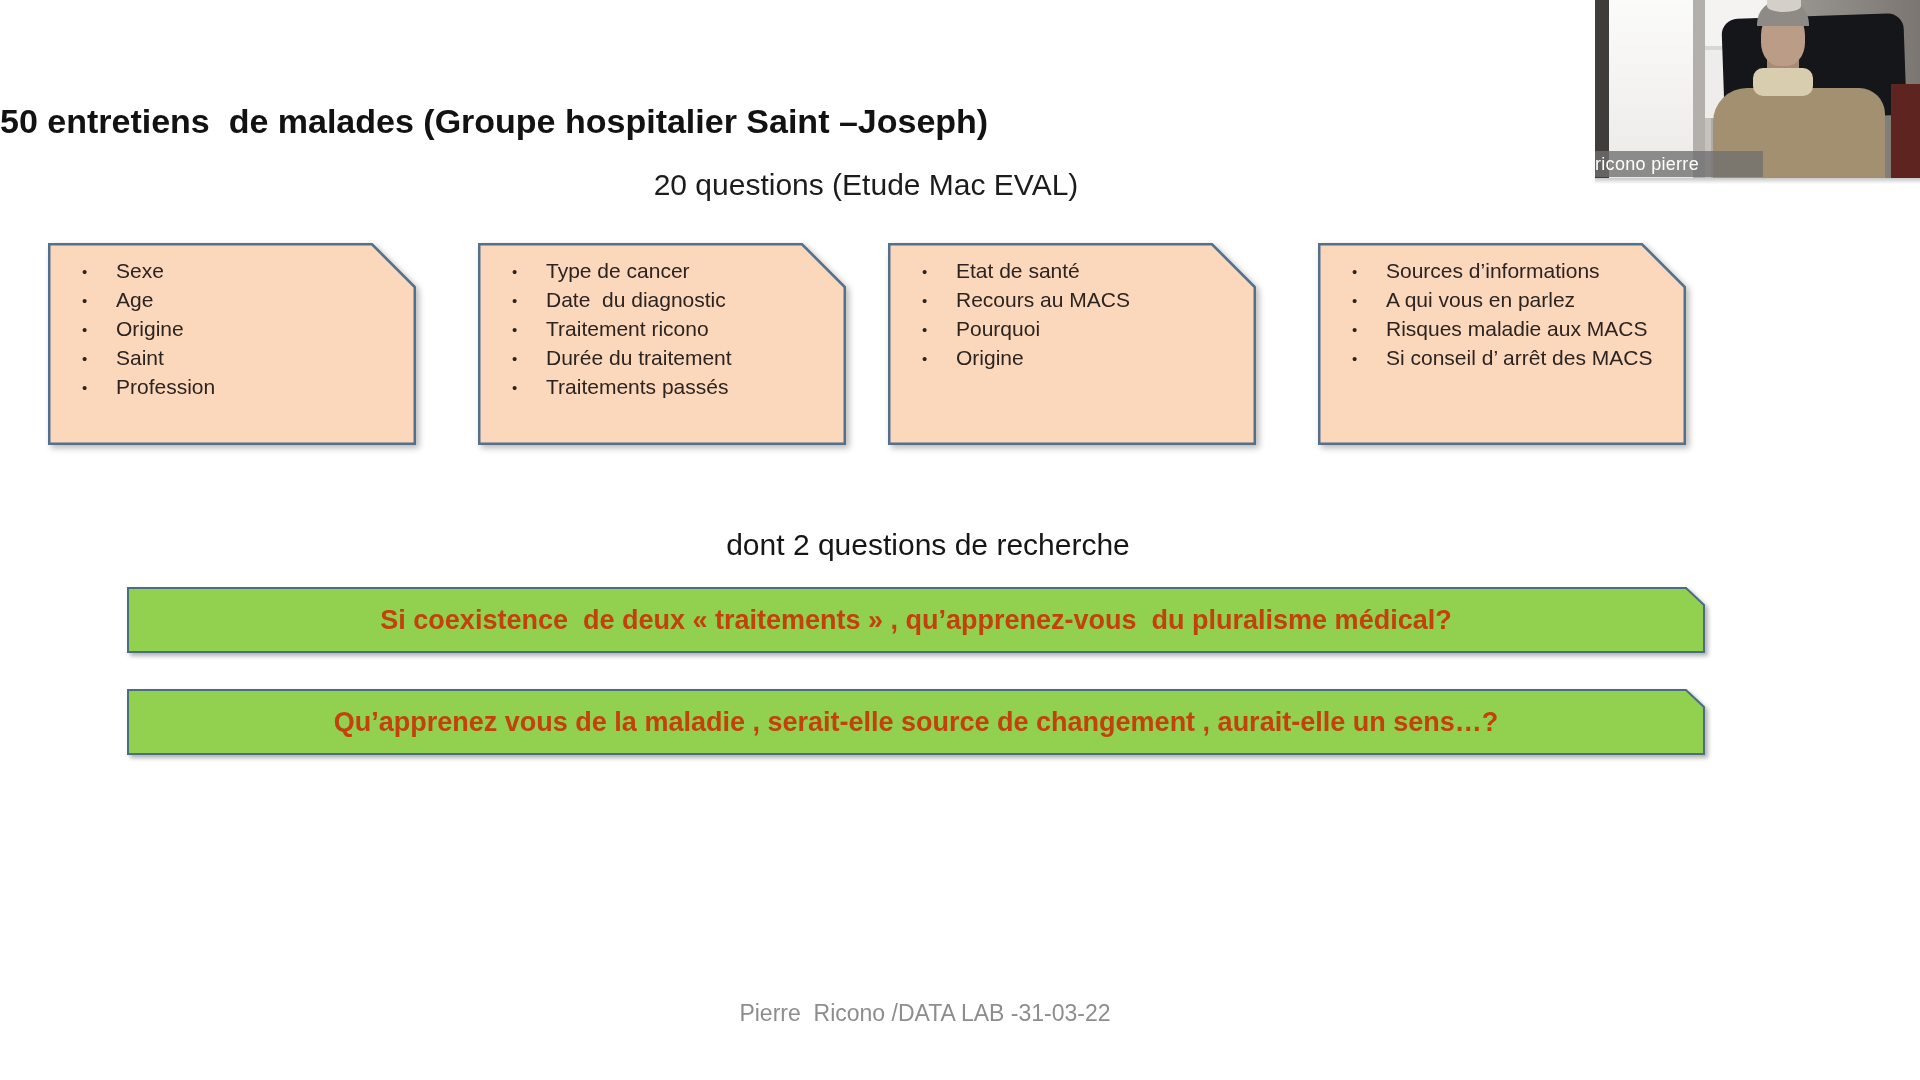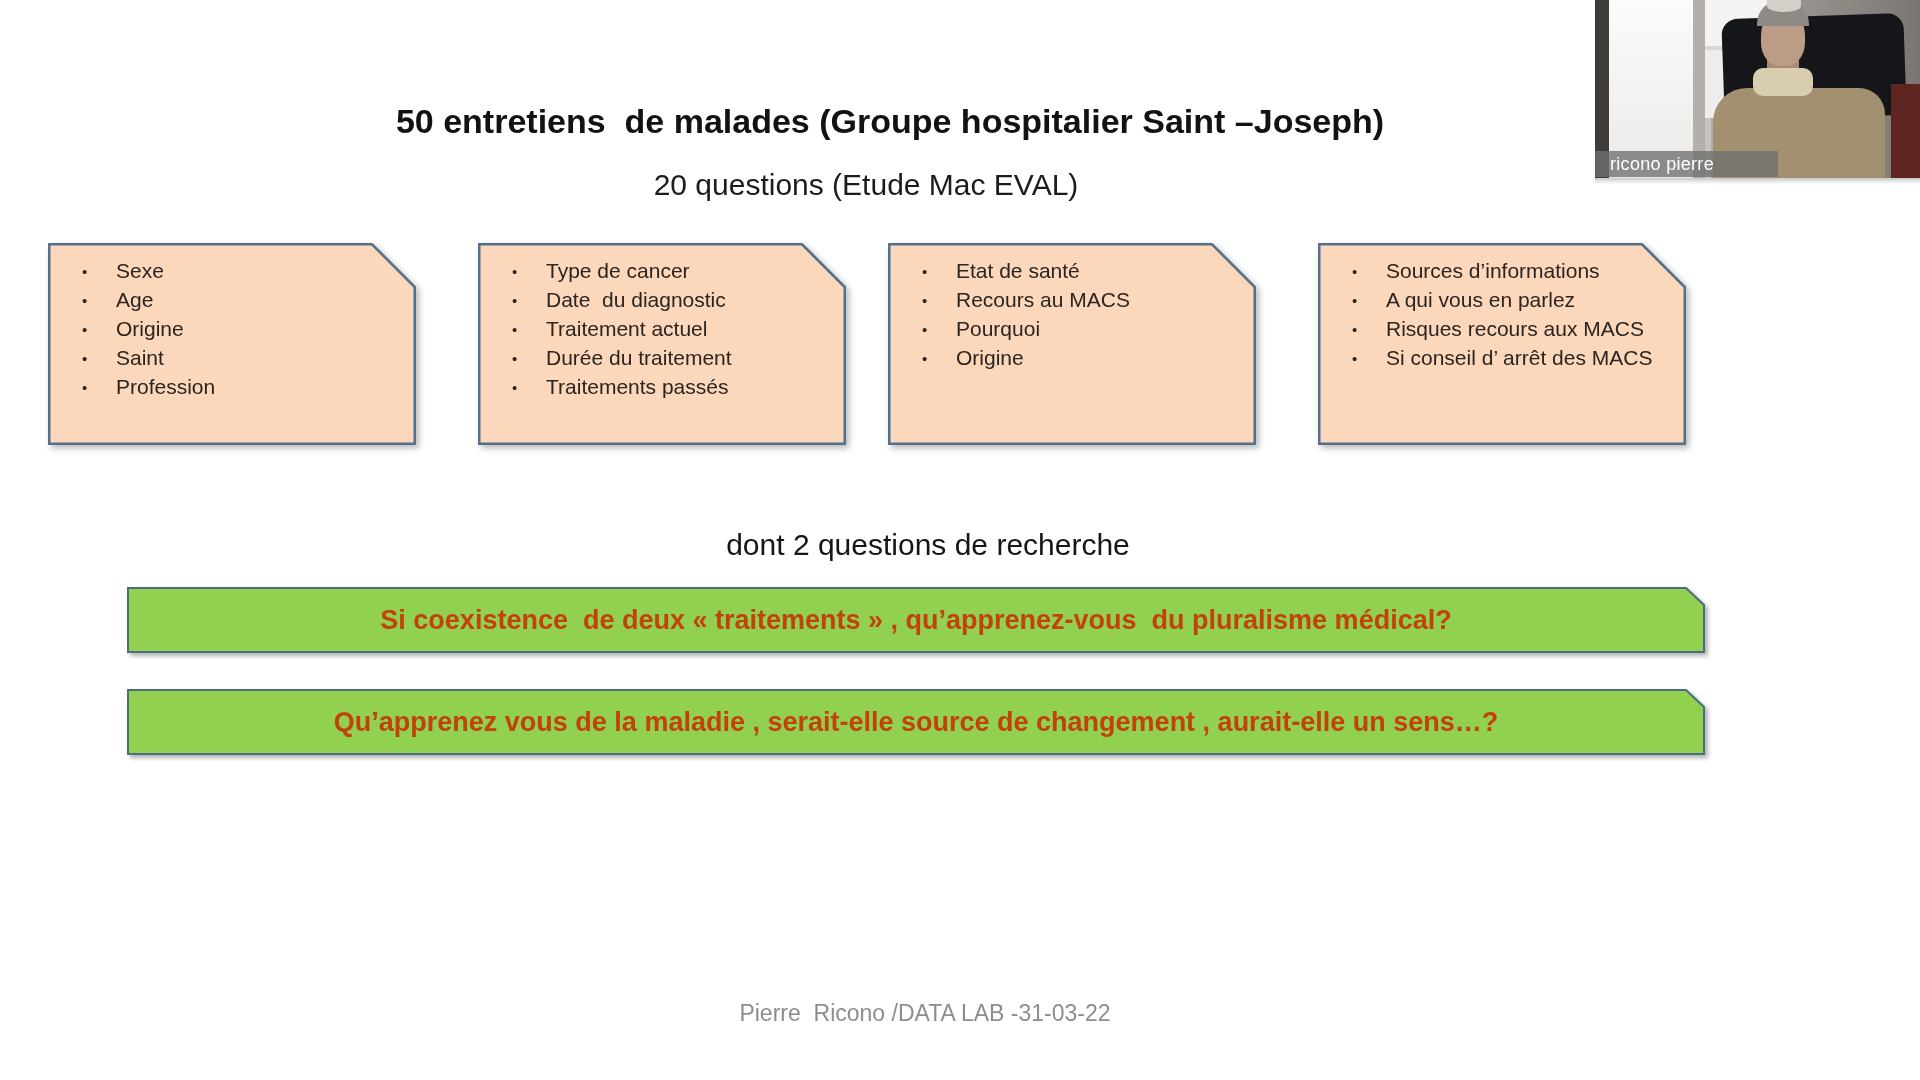--- a/index.html
+++ b/index.html
@@ -1,20 +1,20 @@
 <!DOCTYPE html>
 <html><head>
 <meta charset="utf-8">
 <style>
   html,body{margin:0;padding:0;background:#fff;}
   .stage{position:relative;width:1920px;height:1080px;background:#fff;overflow:hidden;
          font-family:"Liberation Sans",sans-serif;color:#111;}
 
   
-  .title{position:absolute;top:102px;left:0;width:1780px;text-align:center;
+  .title{position:absolute;top:102px;left:0;width:1780px;text-align:left;
          font-size:34px;font-weight:bold;color:#121212;white-space:pre-wrap;}
   .subtitle{position:absolute;top:168px;left:4px;width:1724px;text-align:center;
          font-size:30px;color:#1c1c1c;white-space:pre-wrap;}
   .research-heading{position:absolute;top:528px;left:0;width:1856px;text-align:center;
          font-size:30px;color:#161616;white-space:pre-wrap;}
   .footer{position:absolute;top:1000px;left:0;width:1850px;text-align:center;
          font-size:23px;color:#8d8d8d;white-space:pre-wrap;}
 
   
   .topic-box{position:absolute;top:243px;width:368px;height:202px;}
@@ -61,21 +61,21 @@
   .wc-turtleneck{left:158px;top:68px;width:60px;height:28px;background:#d9cdb0;
           border-radius:10px;}
   .wc-neck{left:172px;top:58px;width:32px;height:18px;background:#a88b77;}
   .wc-face{left:166px;top:10px;width:44px;height:56px;background:#bb9c87;
           border-radius:45% 45% 42% 42%;}
   .wc-hair{left:162px;top:0;width:52px;height:26px;background:#8e8a86;
           border-radius:24px 24px 0 0;}
   .wc-crown{left:172px;top:0;width:34px;height:12px;background:#d4cfc9;
           border-radius:0 0 50% 50%;}
   .wc-name{left:0;bottom:1px;width:168px;height:26px;background:rgba(112,112,112,0.78);
-          color:#fff;font-size:18px;display:flex;align-items:center;padding-left:15px;
+          color:#fff;font-size:18px;display:flex;align-items:center;padding-left:0;
           letter-spacing:0.3px;}
   .webcam-shadow{position:absolute;left:1595px;top:178px;width:325px;height:6px;
           background:linear-gradient(rgba(0,0,0,0.22),rgba(0,0,0,0));}
 </style>
 </head>
 <body>
 
 <div class="stage">
 
   <div class="title">50 entretiens  de malades (Groupe hospitalier Saint –Joseph)</div>
@@ -119,21 +119,21 @@
     <li>
           <span class="bullet">•</span>
           <span class="item-text">Type de cancer</span>
         </li>
         <li>
           <span class="bullet">•</span>
           <span class="item-text">Date  du diagnostic</span>
         </li>
         <li>
           <span class="bullet">•</span>
-          <span class="item-text">Traitement actuel</span>
+          <span class="item-text">Traitement ricono</span>
         </li>
         <li>
           <span class="bullet">•</span>
           <span class="item-text">Durée du traitement</span>
         </li>
         <li>
           <span class="bullet">•</span>
           <span class="item-text">Traitements passés</span>
         </li>
       </ul>
@@ -173,21 +173,21 @@
     <li>
           <span class="bullet">•</span>
           <span class="item-text">Sources d’informations</span>
         </li>
         <li>
           <span class="bullet">•</span>
           <span class="item-text">A qui vous en parlez</span>
         </li>
         <li>
           <span class="bullet">•</span>
-          <span class="item-text">Risques recours aux MACS</span>
+          <span class="item-text">Risques maladie aux MACS</span>
         </li>
         <li>
           <span class="bullet">•</span>
           <span class="item-text">Si conseil d’ arrêt des MACS</span>
         </li>
       </ul>
   </div>
 
   <div class="research-heading">dont 2 questions de recherche</div>
 

